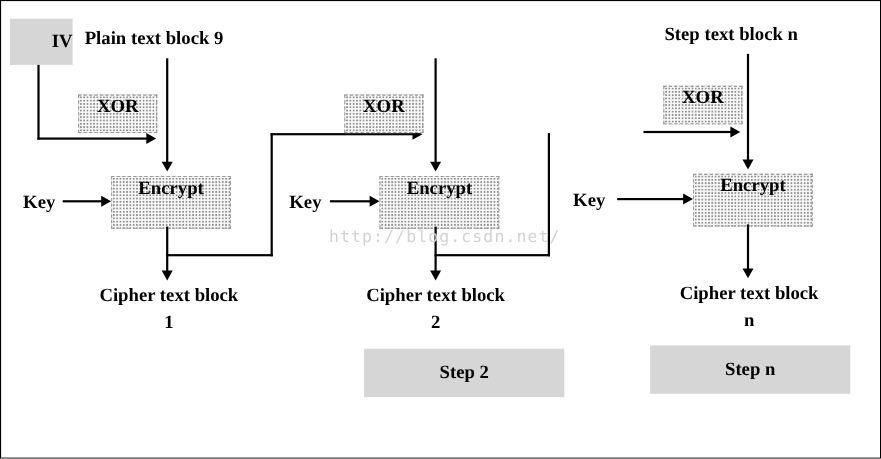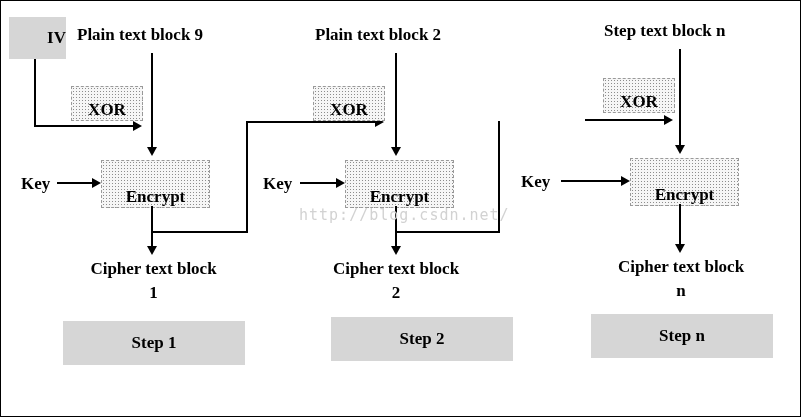--- a/index.html
+++ b/index.html
@@ -23,21 +23,21 @@
     background:#d6d6d6;
     display:flex;align-items:center;justify-content:center;
     font-weight:bold;font-size:17px;color:#000;
   }
   .box-stipple{
     position:absolute;
     background-color:#f6f6f6;
     background-image:radial-gradient(#8c8c8c 0.8px, transparent 0.9px);
     background-size:3px 3px;
     border:1.5px dashed #9a9a9a;
-    display:flex;align-items:flex-end;justify-content:center;
+    display:flex;align-items:flex-start;justify-content:center;
     font-weight:bold;font-size:17px;color:#000;
   }
   .hline{position:absolute;height:0;border-top:2px solid #000;}
   .vline{position:absolute;width:0;border-left:2px solid #000;}
   .ar{position:absolute;width:0;height:0;}
   .ar.right{border-top:5px solid transparent;border-bottom:5px solid transparent;border-left:9px solid #000;}
   .ar.down{border-left:5px solid transparent;border-right:5px solid transparent;border-top:9px solid #000;}
   .cipher{
     position:absolute;
     font-weight:bold;font-size:17px;color:#000;
@@ -87,25 +87,21 @@
   <div class="hline" style="left:150px;top:230px;width:97px;"></div>
   <div class="vline" style="left:245px;top:120px;height:112px;"></div>
   <div class="hline" style="left:245px;top:120px;width:130px;"></div>
   <div class="ar right" style="left:374px;top:116px;"></div>
 
   <div class="cipher" style="left:60px;top:256px;width:185px;">
     <div>Cipher text block</div>
     <div>1</div>
   </div>
 
-  <div class="box-gray" style="left:62px;top:320px;width:182px;height:44px;">
-    <span>Step 1</span>
-  </div>
 
-  <div class="lbl" style="left:314px;top:24px;">Plain text block 2</div>
 
   <div class="vline" style="left:394px;top:52px;height:96px;"></div>
   <div class="ar down" style="left:390px;top:146px;"></div>
 
   <div class="box-stipple" style="left:312px;top:85px;width:70px;height:33px;">
     <span>XOR</span>
   </div>
 
   <div class="lbl" style="left:262px;top:173px;">Key</div>
   <div class="hline" style="left:299px;top:181px;width:38px;"></div>

